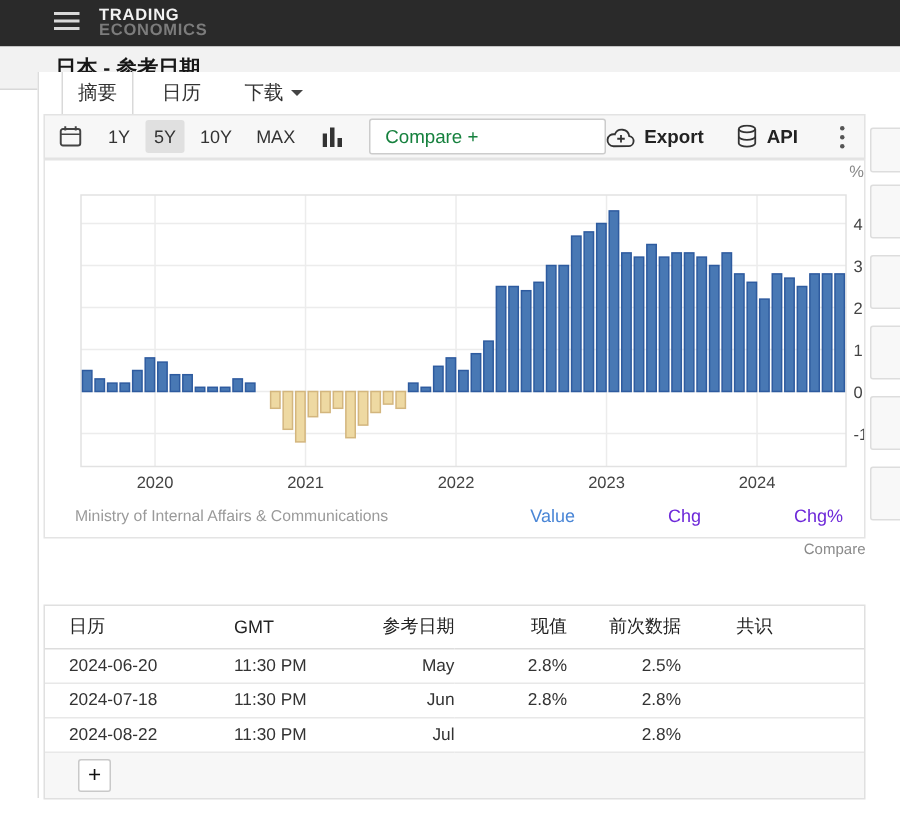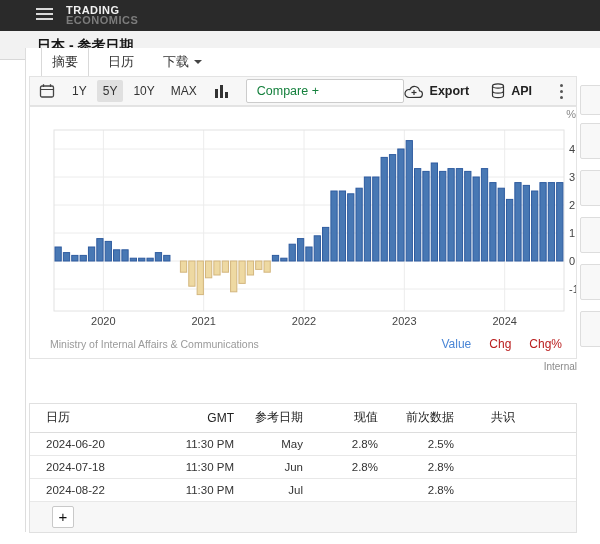--- a/index.html
+++ b/index.html
@@ -47,33 +47,33 @@
   .tool-text-btn svg { margin-right:6px; }
   .kebab { width:14px; height:18px; display:flex; flex-direction:column; align-items:center; justify-content:center;
            cursor:pointer; margin-right:8px; }
   .kebab i { width:3px; height:3px; border-radius:50%; background:#555; margin:1.5px 0; }
 
   
   .chart-card { position:absolute; left:3px; top:58px; width:548px; height:253px; background:#fff; border:1px solid #e4e4e4; }
   .chart-svg { position:absolute; left:0; top:0; }
   .chart-footer { position:absolute; left:20px; right:14px; bottom:7px; display:flex; align-items:center; }
   .source { font-size:10.5px; color:#9a9a9a; }
-  .views { margin-left:auto; display:flex; align-items:flex-end; }
-  .view-btn { font-size:12px; color:#b91c1c; margin-left:18px; cursor:pointer; }
+  .views { margin-left:auto; display:flex; align-items:flex-end;gap:44px; }
+  .view-btn { font-size:12px; color:#6d28d9; margin-left:18px; cursor:pointer; }
   .view-btn.active { color:#4a86d6; }
 
   .feedback { position:absolute; left:3px; top:313px; width:548px; text-align:right; font-size:10px; color:#8a8a8a; cursor:pointer; }
 
   
   .cal-table-wrap { position:absolute; left:3px; top:355px; width:548px; border:1px solid #e0e0e0; background:#fff; }
   table.cal { width:100%; border-collapse:collapse; table-layout:fixed; }
   table.cal th { font-size:12px; font-weight:normal; color:#222; height:28px; border-bottom:1px solid #ddd; }
   table.cal td { font-size:11.5px; color:#333; height:23px; border-bottom:1px solid #e8e8e8; cursor:pointer; }
   table.cal tr > *:first-child { padding-left:16px; text-align:left; }
-  .al { text-align:right; } .ar { text-align:right; } .consensus { text-align:left; padding-left:37px; }
+  .al { text-align:left; } .ar { text-align:right; } .consensus { text-align:left; padding-left:37px; }
   .table-foot { height:30px; background:#f7f7f7; display:flex; align-items:center; }
   .add-btn { width:22px; height:22px; margin-left:22px; background:#fff; border:1px solid #c9c9c9; border-radius:2px;
              font-size:15px; line-height:19px; text-align:center; color:#111; cursor:pointer; font-family:inherit; }
 
   
   .rail { position:absolute; left:580px; top:85px; width:26px; height:459px; }
   .rail-box { position:absolute; left:0; width:30px; background:#f8f8f8; border:1px solid #ddd; border-radius:2px; }
   svg text { font-family:"Liberation Sans","DejaVu Sans",sans-serif; }
 </style>
 </head>
@@ -250,21 +250,21 @@
     <div class="chart-footer">
       <span class="source">Ministry of Internal Affairs &amp; Communications</span>
       <span class="views">
           <span class="view-btn active">Value</span>
           <span class="view-btn">Chg</span>
           <span class="view-btn">Chg%</span>
         </span>
     </div>
   </div>
 
-  <div class="feedback">Internal</div>
+  <div class="feedback">Compare</div>
 
   <div class="cal-table-wrap">
     <table class="cal">
       <colgroup>
           <col style="width:126px">
           <col style="width:78px">
           <col style="width:69px">
                 <col style="width:75px">
           <col style="width:76px">
           <col>

